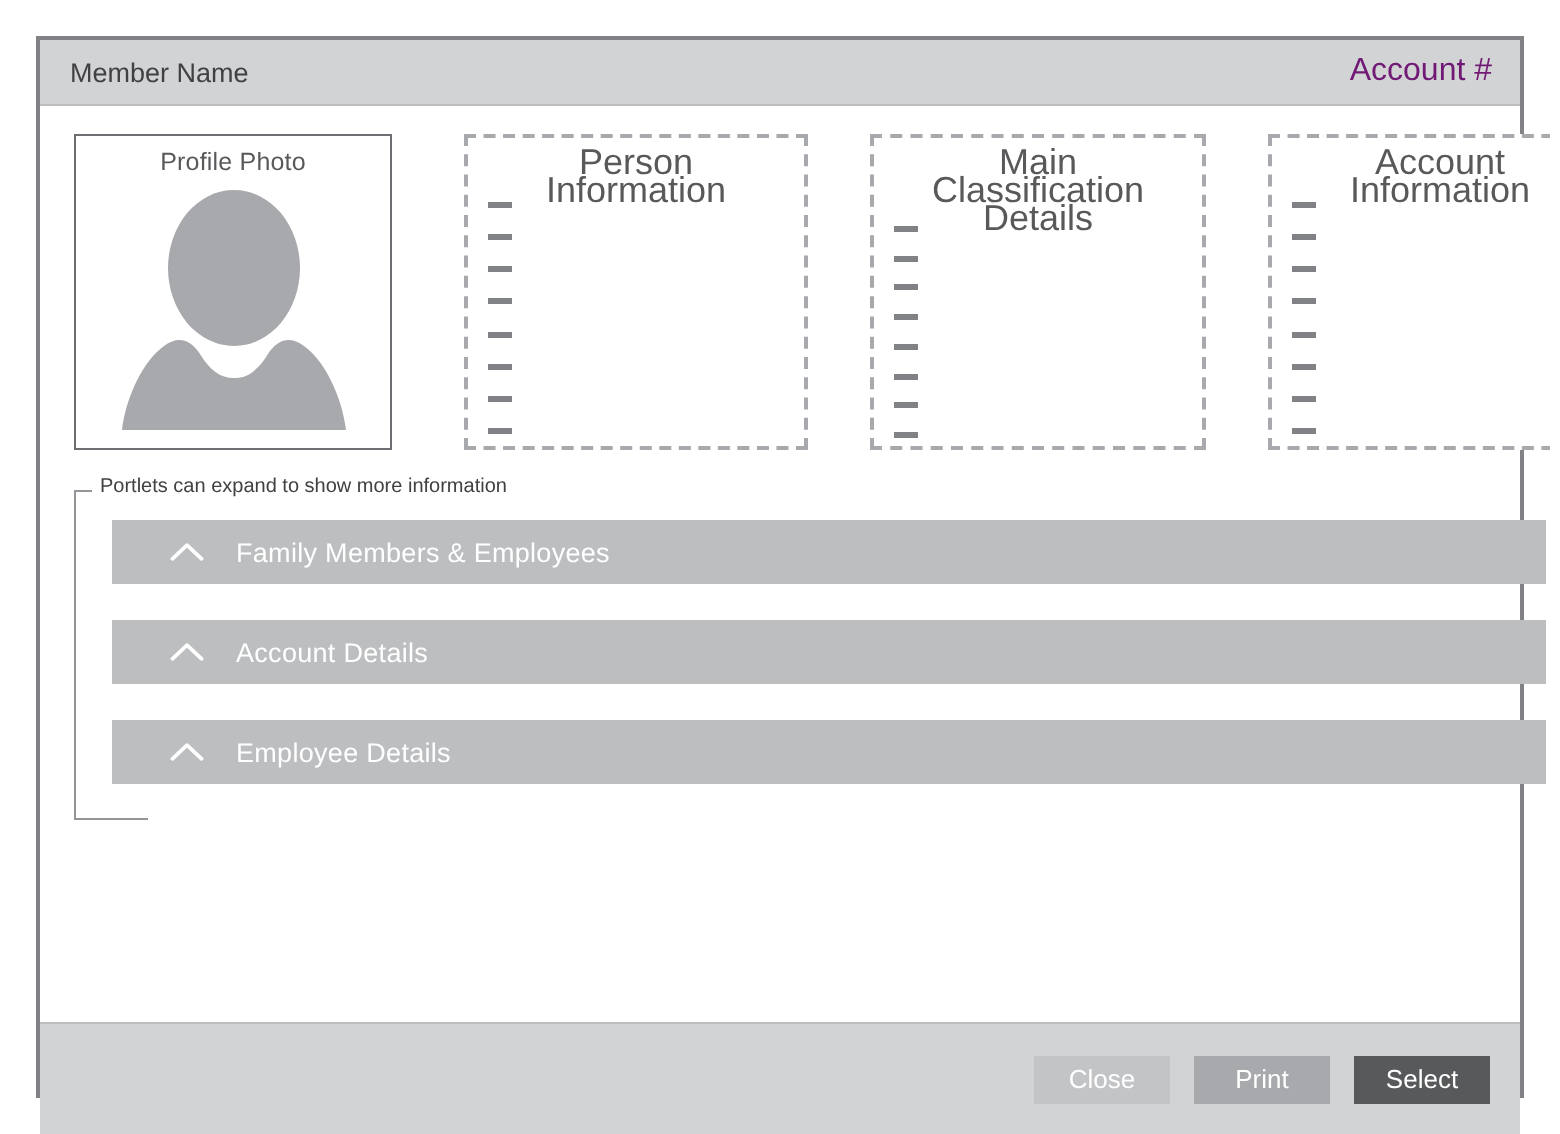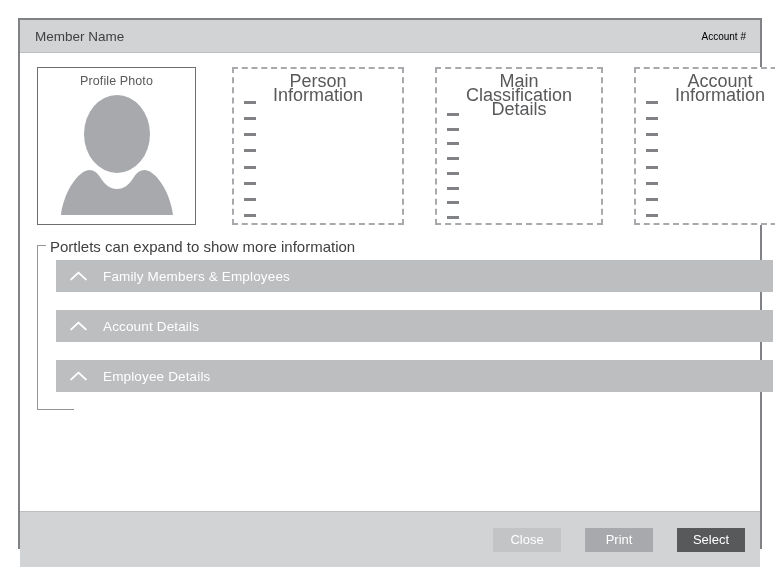--- a/index.html
+++ b/index.html
@@ -44,22 +44,22 @@
     display: flex;
     align-items: center;
     justify-content: space-between;
     padding: 0 14px 0 15px;
   }
   .titlebar-left {
     font-size: 13.5px;
     color: #414042;
   }
   .titlebar-right {
-    font-size: 10px;
-    color: #000000;
+    font-size: 16px;
+    color: #701a75;
   }
 
   
   .content {
     position: relative;
     height: 458px;
     background: #ffffff;
     box-sizing: border-box;
   }
 
@@ -149,21 +149,21 @@
     border-bottom: 1px solid #939598;
     border-right: none;
     box-sizing: border-box;
   }
   .group-legend {
     position: absolute;
     top: -8px;
     left: 8px;
     background: #ffffff;
     padding: 0 4px;
-    font-size: 15px;
+    font-size: 10px;
     color: #414042;
     white-space: nowrap;
   }
   
   .group-mask-top {
     position: absolute;
     left: 36px;
     top: -1px;
     right: -1px;
     height: 2px;
@@ -191,21 +191,21 @@
     left: 18px;
     top: 14px;
     width: 717px;
   }
   .accordion {
     height: 32px;
     background: #bcbec0;
     display: flex;
     align-items: center;
     margin-bottom: 18px;
-    padding-left: 14px;
+    padding-left: 29px;
     box-sizing: border-box;
   }
   .accordion:last-child { margin-bottom: 0; }
   .chev {
     width: 17px;
     height: 10px;
     margin-right: 16px;
     flex: none;
   }
   .accordion-label {
@@ -218,21 +218,21 @@
   .footer {
     position: relative;
     height: 56px;
     background: #d1d3d4;
     border-top: 1px solid #bcbec0;
     box-sizing: border-box;
     display: flex;
     align-items: center;
     justify-content: flex-end;
     padding-right: 15px;
-    gap: 24px;
+    gap: 12px;
   }
   .btn {
     height: 24px;
     min-width: 68px;
     border: none;
     font-family: "Liberation Sans", sans-serif;
     font-size: 13px;
     color: #ffffff;
     cursor: pointer;
     padding: 0 12px;

